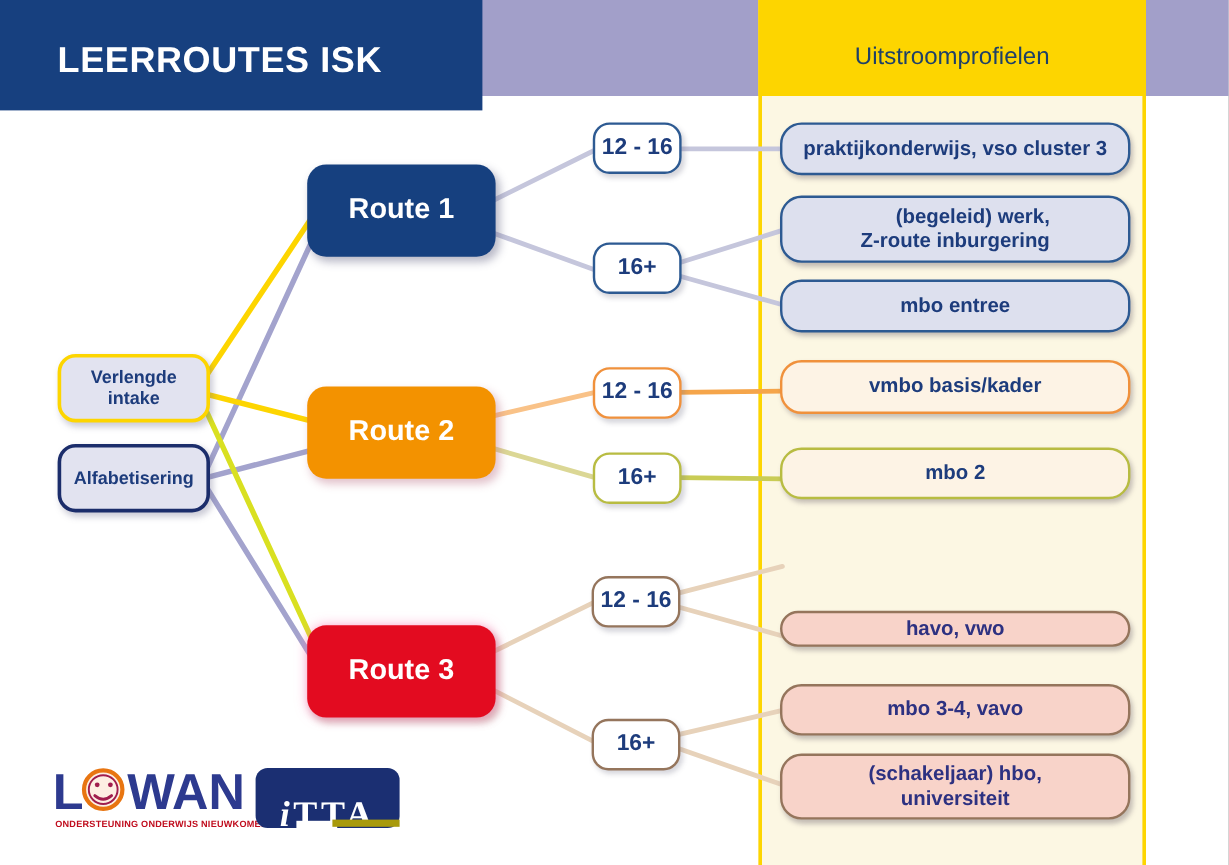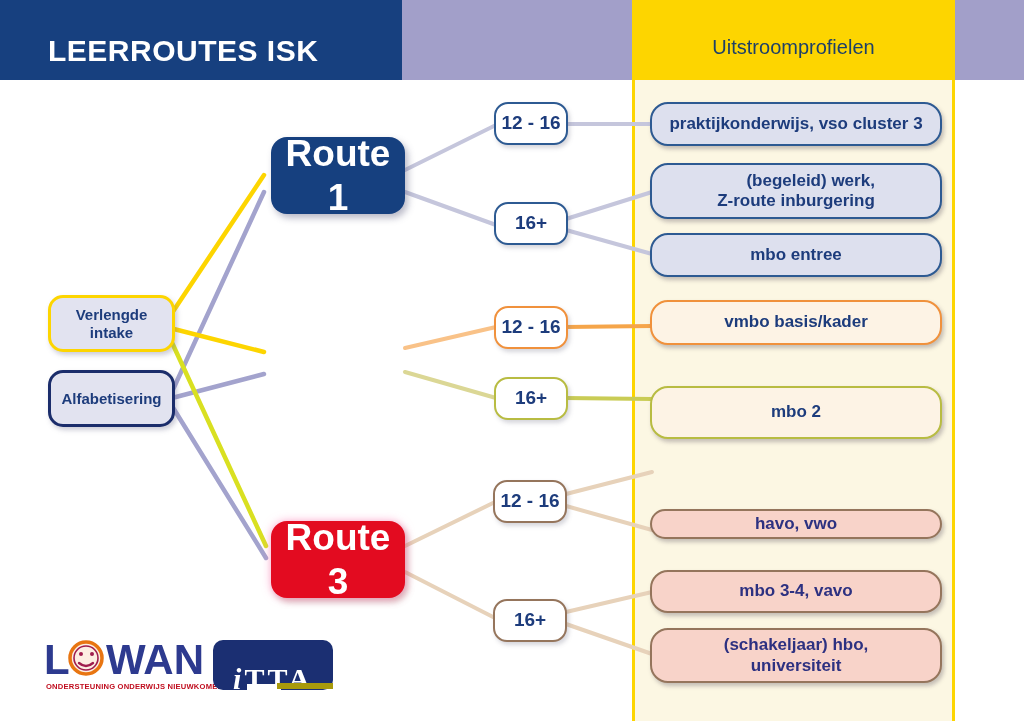--- a/index.html
+++ b/index.html
@@ -2,21 +2,21 @@
 <html style="--navy: #17407f; --purple-band: #a29fc9; --yellow: #fdd500; --column-bg: #fcf7e3; --text-navy: #1d3c7c; --text-slate: #1e4068; --lavender-fill: #e2e3f0; --outcome-lavender: #dde0ee; --outcome-peach: #fdf3e5; --outcome-pink: #f8d3c9; --border-blue: #2d5a92; --border-orange: #f0913c; --border-olive: #b8bc42; --border-tan: #95755c; --route1-bg: #16407f; --route2-bg: #f39200; --route3-bg: #e30b20; --line-yellow: #fdd500; --line-chartreuse: #d9e021; --line-purple: #a3a3cd; --line-greyblue: #c5c6dc; --line-lightorange: #f9c288; --line-orange: #f5a54a; --line-paleolive: #dbd795; --line-olive: #c9cc55; --line-tan: #e7d2ba; --lowan-blue: #2d3a8f; --lowan-red: #c00d1e; --lowan-face: #e87511; --itta-navy: #1b2f72; --itta-gold: #a89a0b;"><head>
 <meta charset="utf-8">
 <style>
   html,body{margin:0;padding:0;background:#888;}
   #stage{
     position:relative;width:1024px;height:721px;background:#ffffff;
     overflow:hidden;font-family:"Liberation Sans",sans-serif;
   }
   
   .purple-band{position:absolute;left:400px;top:0;width:624px;height:80px;background:var(--purple-band);}
-  .navy-bar{position:absolute;left:0;top:0;width:402px;height:80px;background:var(--navy);}
+  .navy-bar{position:absolute;left:0;top:0;width:402px;height:92px;background:var(--navy);}
   .navy-bar h1{position:absolute;left:48px;top:34px;margin:0;font-size:30px;font-weight:bold;color:#fff;letter-spacing:.5px;}
   
   .outcol{position:absolute;left:632px;top:0;width:323px;height:721px;background:var(--column-bg);
     border-left:3px solid var(--yellow);border-right:3px solid var(--yellow);box-sizing:border-box;}
   .outcol-header{position:absolute;left:-3px;top:0;width:323px;height:80px;background:var(--yellow);
     display:flex;align-items:center;justify-content:center;}
   .outcol-header div{font-size:20px;font-weight:500;color:var(--text-slate);margin-top:14px;}
   
   svg.edges{position:absolute;left:0;top:0;z-index:1;}
   .e-yellow{stroke:var(--line-yellow);}
@@ -28,42 +28,42 @@
   .e-paleolive{stroke:var(--line-paleolive);}
   .e-olive{stroke:var(--line-olive);}
   .e-tan{stroke:var(--line-tan);}
   
   .node{position:absolute;z-index:2;box-sizing:border-box;display:flex;align-items:center;justify-content:center;
     text-align:center;font-weight:bold;white-space:pre-line;line-height:1.18;}
   .intake-box{left:48px;width:127px;height:57px;background:var(--lavender-fill);border-radius:15px;
     color:var(--text-navy);font-size:15px;box-shadow:2px 3px 5px rgba(110,110,140,.35);}
   #verlengde{top:295px;border:3px solid var(--yellow);}
   #alfabetisering{top:370px;border:3px solid #1b2d6b;}
-  .route-box{left:271px;width:134px;height:77px;border-radius:16px;color:#fff;font-size:37px;}
+  .route-box{left:256px;width:157px;height:77px;border-radius:16px;color:#fff;font-size:24px;}
   #route1{top:137px;background:var(--route1-bg);box-shadow:3px 4px 7px rgba(100,100,130,.45);}
   #route2{top:322px;background:var(--route2-bg);box-shadow:3px 4px 7px rgba(190,120,140,.45);}
   #route3{top:521px;background:var(--route3-bg);box-shadow:0 0 10px rgba(255,120,180,.6),3px 4px 6px rgba(150,80,80,.4);}
   .age-box{width:74px;height:43px;background:#fff;border-radius:14px;color:var(--text-navy);font-size:19px;
     box-shadow:2px 3px 4px rgba(120,120,140,.3);}
   #age-r1-young{left:494px;top:102px;border:2px solid var(--border-blue);}
   #age-r1-old{left:494px;top:202px;border:2px solid var(--border-blue);}
   #age-r2-young{left:494px;top:306px;border:2px solid var(--border-orange);}
   #age-r2-old{left:494px;top:377px;border:2px solid var(--border-olive);}
   #age-r3-young{left:493px;top:480px;border:2px solid var(--border-tan);}
   #age-r3-old{left:493px;top:599px;border:2px solid var(--border-tan);}
   .outcome-box{left:650px;width:292px;border-radius:18px;font-size:17px;color:var(--text-navy);
     box-shadow:2px 3px 4px rgba(110,100,110,.4);}
   .oc-blue{background:var(--outcome-lavender);border:2px solid var(--border-blue);}
   .oc-peach{background:var(--outcome-peach);}
   .oc-pink{background:var(--outcome-pink);border:2px solid var(--border-tan);color:#2d3181;}
   #outcome-1{top:102px;height:44px;}
   #outcome-2{top:163px;height:56px;text-align:right;}
   #outcome-3{top:233px;height:44px;}
   #outcome-4{top:300px;height:45px;border:2px solid var(--border-orange);}
-  #outcome-5{top:386px;height:53px;border:2px solid var(--border-olive);text-align:center;}
+  #outcome-5{top:373px;height:43px;border:2px solid var(--border-olive);text-align:center;}
   #outcome-6{top:450px;height:43px;}
   #outcome-7{top:509px;height:30px;}
   #outcome-8{top:570px;height:43px;}
   #outcome-9{top:628px;height:55px;}
   
   .lowan{position:absolute;left:44px;top:636px;width:160px;height:66px;z-index:2;}
   .lowan-tagline{position:absolute;left:2px;top:46px;font-size:7.6px;font-weight:bold;color:var(--lowan-red);
     letter-spacing:.2px;white-space:nowrap;}
   .itta{position:absolute;left:213px;top:640px;width:120px;height:50px;background:var(--itta-navy);
     border-radius:10px;z-index:2;display:flex;align-items:center;justify-content:center;}
@@ -112,20 +112,21 @@
     <line class="e-tan" x1="566" y1="506" x2="652" y2="530" stroke-width="4"></line>
     <line class="e-tan" x1="566" y1="612" x2="652" y2="592" stroke-width="4"></line>
     <line class="e-tan" x1="566" y1="624" x2="652" y2="654" stroke-width="4"></line>
   </svg>
 
   <div id="verlengde" class="node intake-box">Verlengde
 intake</div>
   <div id="alfabetisering" class="node intake-box">Alfabetisering</div>
 
   <div id="route1" class="node route-box">Route 1</div>
+  <div id="route2" class="node route-box">Route 2</div>
   <div id="route3" class="node route-box">Route 3</div>
 
   <div id="age-r1-young" class="node age-box">12 - 16</div>
   <div id="age-r1-old" class="node age-box">16+</div>
   <div id="age-r2-young" class="node age-box">12 - 16</div>
   <div id="age-r2-old" class="node age-box">16+</div>
   <div id="age-r3-young" class="node age-box">12 - 16</div>
   <div id="age-r3-old" class="node age-box">16+</div>
 
   <div id="outcome-1" class="node outcome-box oc-blue">praktijkonderwijs, vso cluster 3</div>

